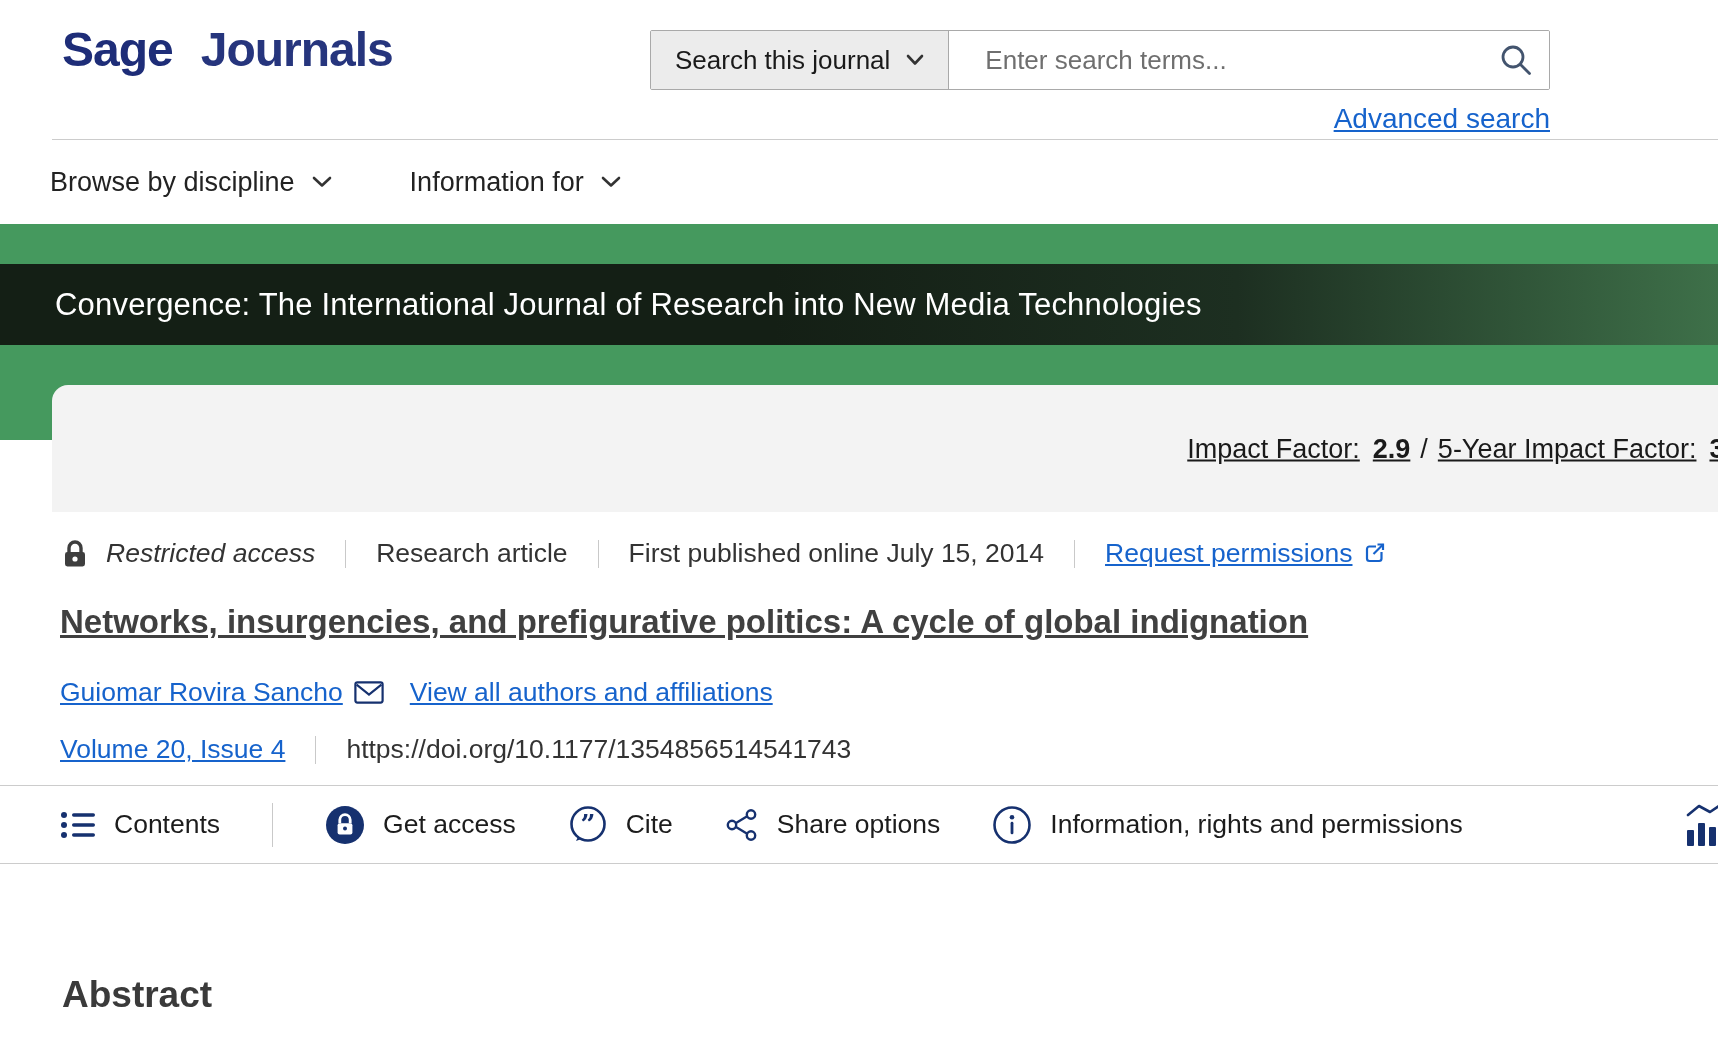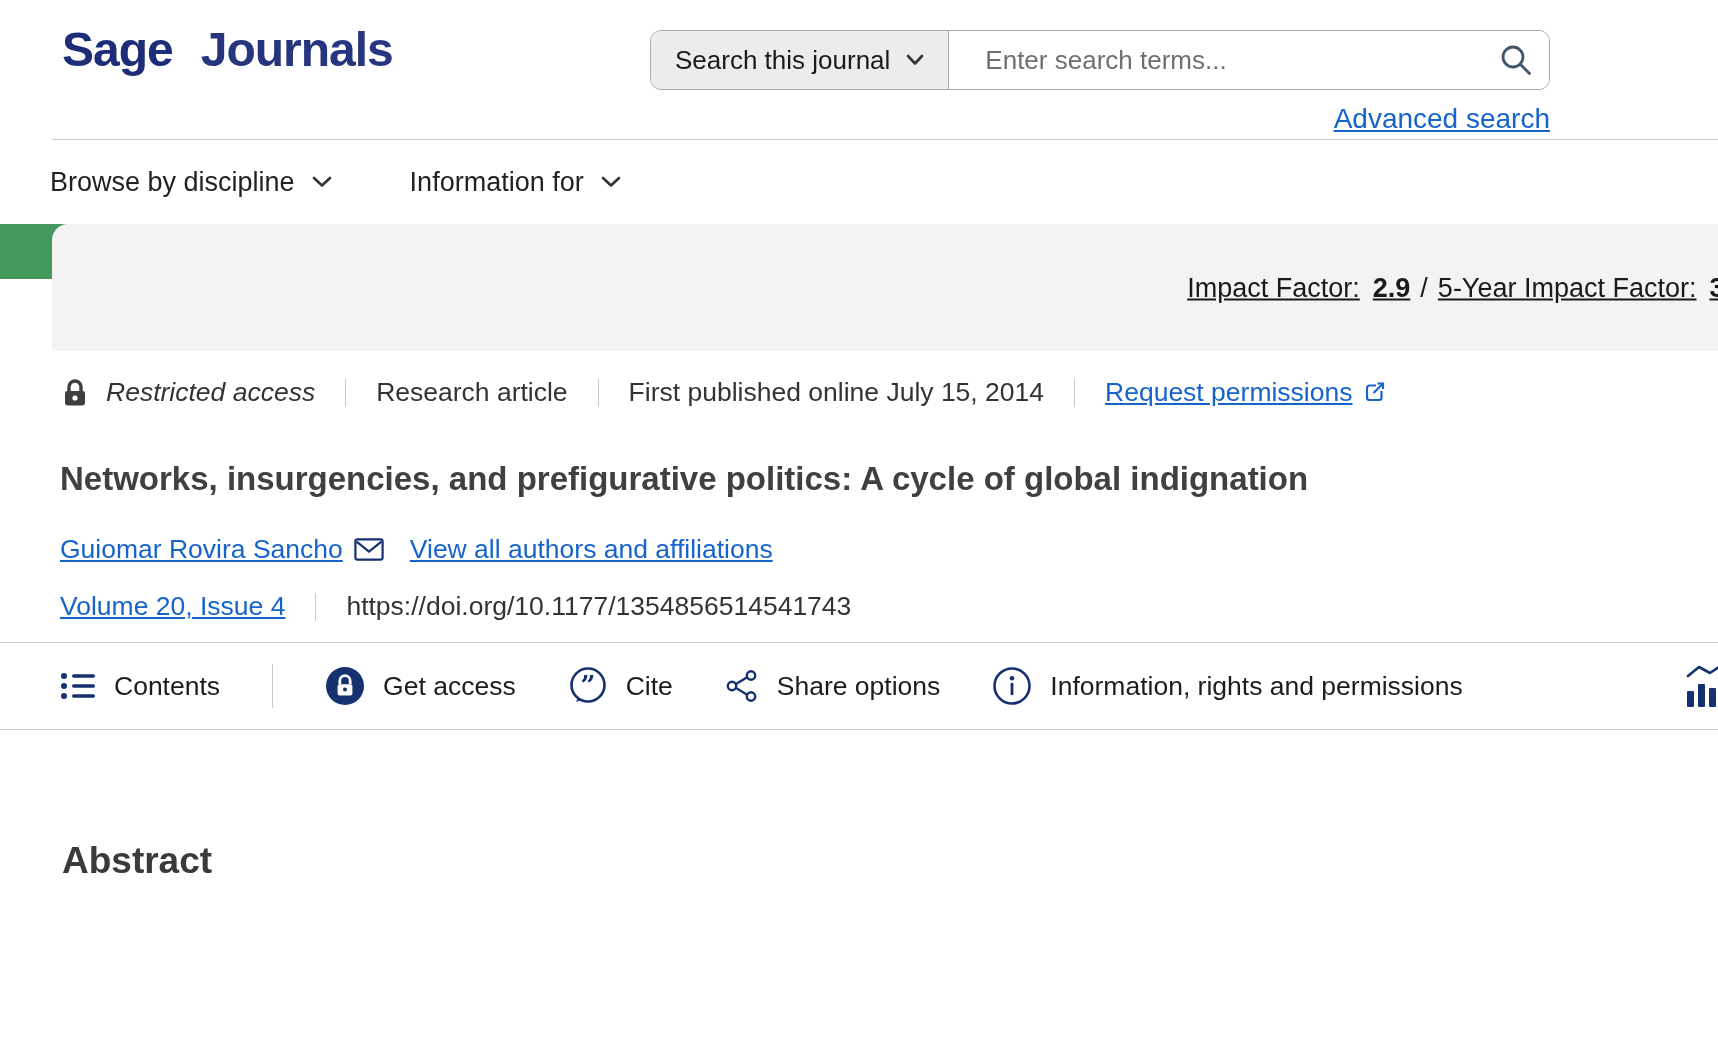--- a/index.html
+++ b/index.html
@@ -8,21 +8,21 @@
   .page { position:relative; width:1718px; height:1040px; overflow:hidden; background:#fff; }
 
   
   .top-header { position:relative; height:140px; }
   .logo { position:absolute; left:62px; top:22px; display:flex; align-items:baseline; gap:28px;
           font-size:48px; color:#1e2d78; letter-spacing:-1px; cursor:pointer; }
   .logo-sage { font-weight:700; }
   .logo-journals { font-weight:700; opacity:.96; }
 
   .search-wrap { position:absolute; left:650px; top:30px; width:900px; }
-  .search-group { display:flex; height:60px; border:1px solid #a9a9a9; border-radius:11px; background:#fff; overflow:hidden; }
+  .search-group { display:flex; height:60px; border:1px solid #a9a9a9; border-radius:2px; background:#fff; overflow:hidden; }
   .scope-btn { display:flex; align-items:center; gap:16px; background:#ececec; border:none;
                border-right:1px solid #a9a9a9; padding:0 24px; font-size:26px; color:#1a1a1a;
                font-family:inherit; cursor:pointer; white-space:nowrap; }
   .search-input { flex:1; border:none; outline:none; font-size:26px; padding:0 36px; color:#333; font-family:inherit; min-width:0; }
   .search-input::placeholder { color:#6f6f6f; }
   .search-btn { background:#fff; border:none; display:flex; align-items:center; padding:0 16px; cursor:pointer; }
   .adv-row { margin-top:13px; text-align:right; }
   .adv-link { font-size:28px; color:#1663cc; text-decoration:underline; cursor:pointer; }
 
   .header-rule { position:absolute; left:52px; right:0; top:139px; height:1px; background:#cccccc; }
@@ -46,32 +46,32 @@
   .impact-text a { color:#1a1a1a; text-decoration:underline; cursor:pointer; }
   .impact-text b { margin-left:13px; }
   .impact-slash { margin:0 10px; text-decoration:none; }
 
   
   .meta-row { display:flex; align-items:center; gap:30px; margin:26px 0 0 62px; font-size:26.5px; color:#333; }
   .access-group { display:flex; align-items:center; gap:18px;font-style:italic; }
   .pipe { width:1px; height:28px; background:#c9c9c9; }
   .permissions-link { display:flex; align-items:center; gap:11px; color:#1663cc; text-decoration:underline; cursor:pointer; }
 
-  .article-title { margin:52px 0 0 60px; font-size:33px; font-weight:700; color:#404040; max-width:1450px; }
+  .article-title { margin:34px 0 0 60px; font-size:33px; font-weight:700; color:#404040; max-width:1450px;text-decoration:underline; }
 
   .authors-row { margin:36px 0 0 60px; display:flex; align-items:center; gap:26px; font-size:26.5px; }
   .author-link { display:flex; align-items:center; gap:11px; color:#1663cc; text-decoration:underline; cursor:pointer; }
   .view-authors { color:#1663cc; text-decoration:underline; cursor:pointer; }
 
   .volume-row { margin:26px 0 0 60px; display:flex; align-items:center; gap:30px; font-size:26.5px; }
   .volume-link { color:#1663cc; text-decoration:underline; cursor:pointer; }
   .doi-text { color:#333; }
 
   
-  .toolbar { position:relative; margin-top:20px; height:88px; border-top:1px solid #cccccc; border-bottom:1px solid #cccccc;
+  .toolbar { position:relative; margin-top:20px; height:79px; border-top:1px solid #cccccc; border-bottom:1px solid #cccccc;
              display:flex; align-items:center; padding-left:60px; gap:52px; background:#fff; }
   .tool { display:flex; align-items:center; gap:18px; font-size:26.5px; color:#1c1c1c; cursor:pointer; white-space:nowrap; }
   .vdiv { width:1px; height:44px; background:#c9c9c9; }
   .metrics-btn { position:absolute; right:-16px; top:50%; transform:translateY(-50%); cursor:pointer; }
 
   .abstract-heading { margin:110px 0 0 62px; font-size:37px; font-weight:700; color:#3a3a3a; line-height:1.12; }
 
   svg { display:block; }
 </style>
 </head>
@@ -125,20 +125,25 @@
     <button class="nav-item">
       <span>Information for</span>
       <span>
         <svg width="20" height="12" viewBox="0 0 20 12">
             <polyline points="2,2 10,9.5 18,2" fill="none" stroke="#333" stroke-width="2.6" stroke-linecap="round" stroke-linejoin="round"></polyline>
           </svg>
       </span>
     </button>
   </div>
 
+  <div class="journal-banner">
+    <div class="journal-band">
+      <h1 class="journal-title">Convergence: The International Journal of Research into New Media Technologies</h1>
+    </div>
+  </div>
 
   <div class="card-row">
     <div class="impact-card">
       <div class="impact-text">
         <a><span>Impact Factor:</span><b>2.9</b></a><span class="impact-slash">/</span><a><span>5-Year Impact Factor:</span><b>3.</b></a>
       </div>
     </div>
   </div>
 
   <div class="meta-row">

